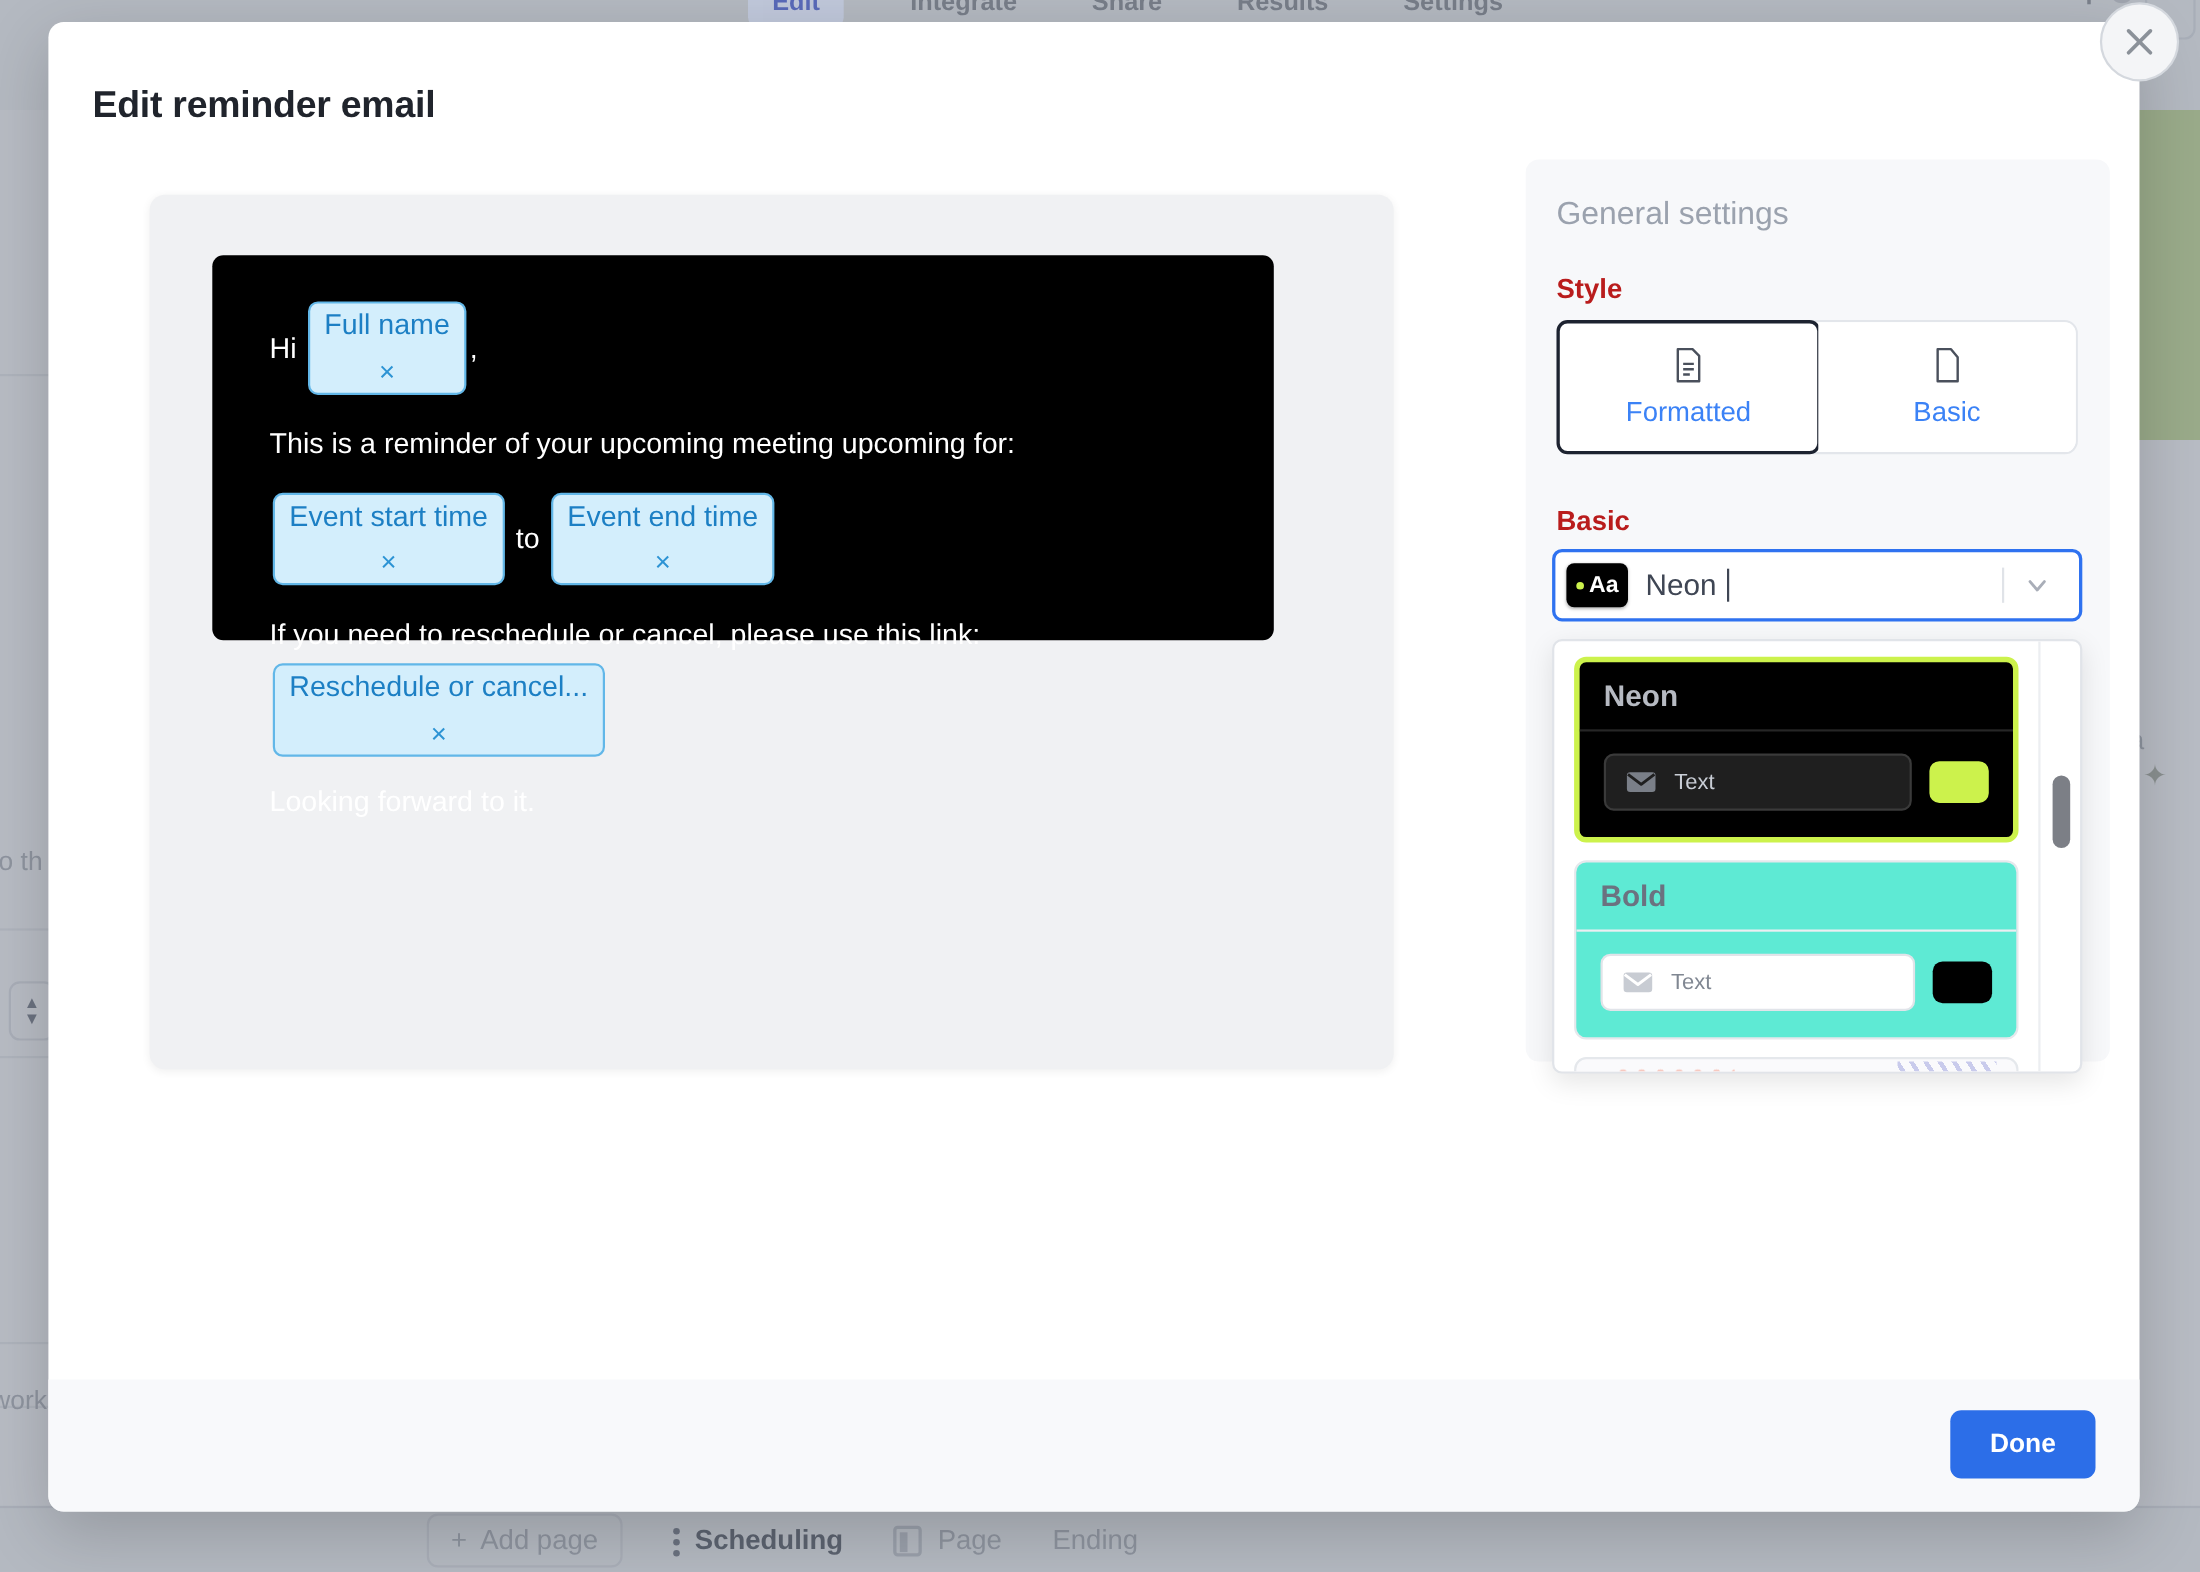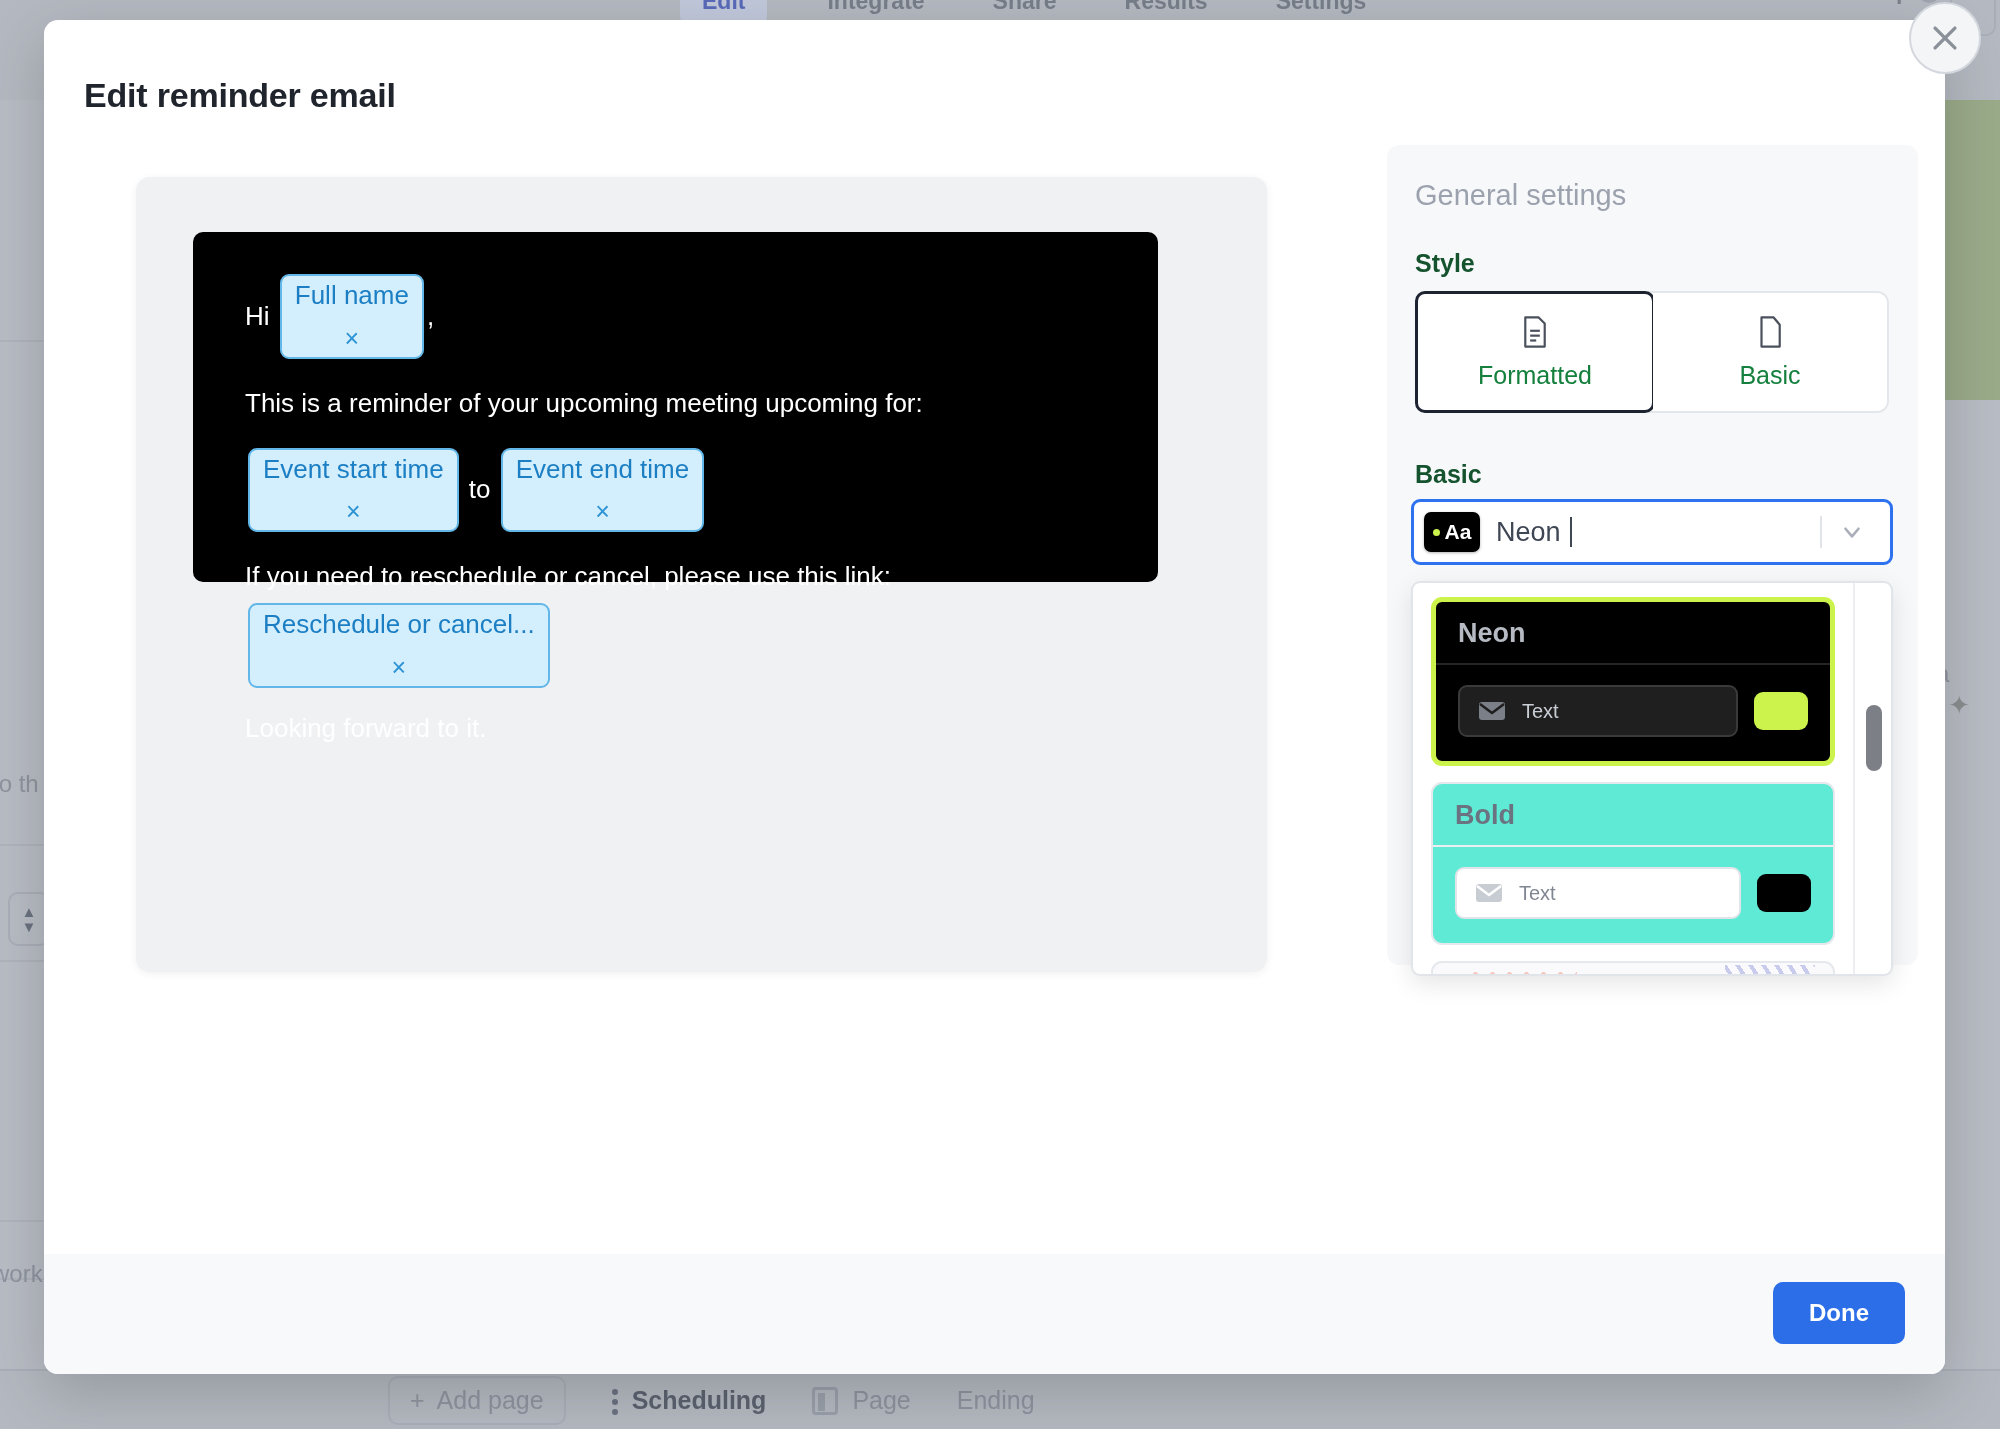--- a/index.html
+++ b/index.html
@@ -145,32 +145,32 @@
     position: absolute; left: 1343px; top: 125px;
     width: 531px; height: 820px;
     background: #f7f8fa;
     border-radius: 12px;
   }
   .settings-title {
     position:absolute; left: 28px; top: 34px;
     font-size: 29px; color: #9ba2ae; font-weight: 400;
   }
   .field-label {
-    font-size: 25px; font-weight: 700; color: #14532d;
+    font-size: 25px; font-weight: 700; color: #b91c1c;
   }
 
   .style-label { position:absolute; left:28px; top:104px; }
   .style-seg {
     position:absolute; left:28px; top:146px; width:474px; height:122px;
     display:flex; border-radius:12px; background:#ffffff;
     border:2px solid #e3e6eb;
   }
   .seg-btn {
     flex:1; display:flex; flex-direction:column; align-items:center; justify-content:center;
-    gap:12px; font-size:25px; color:#15803d; cursor:pointer; background:#ffffff;
+    gap:12px; font-size:25px; color:#3b82f6; cursor:pointer; background:#ffffff;
   }
   .seg-btn:first-child { border-radius:10px 0 0 10px; }
   .seg-btn:last-child { border-radius:0 10px 10px 0; }
   .seg-btn.active { border:3px solid #1d2330; border-radius:10px; margin:-2px; }
   .seg-btn svg { width:30px; height:34px; }
 
   .theme-label { position:absolute; left:28px; top:315px; }
   .theme-select {
     position:absolute; left:24px; top:354px; width:482px; height:66px;
     background:#ffffff; border:3px solid #2f72f0; border-radius:9px;

